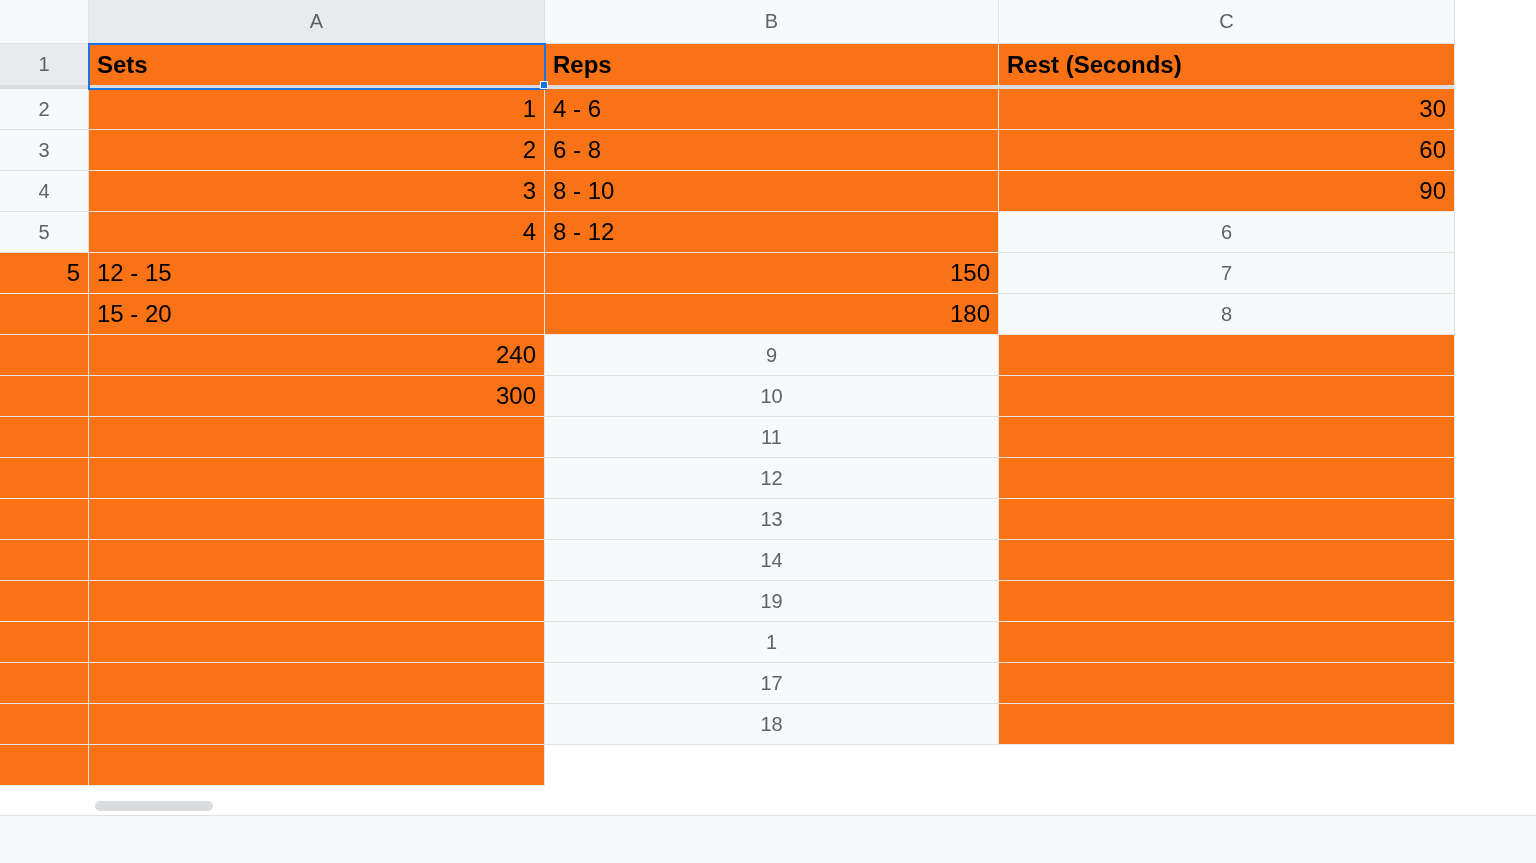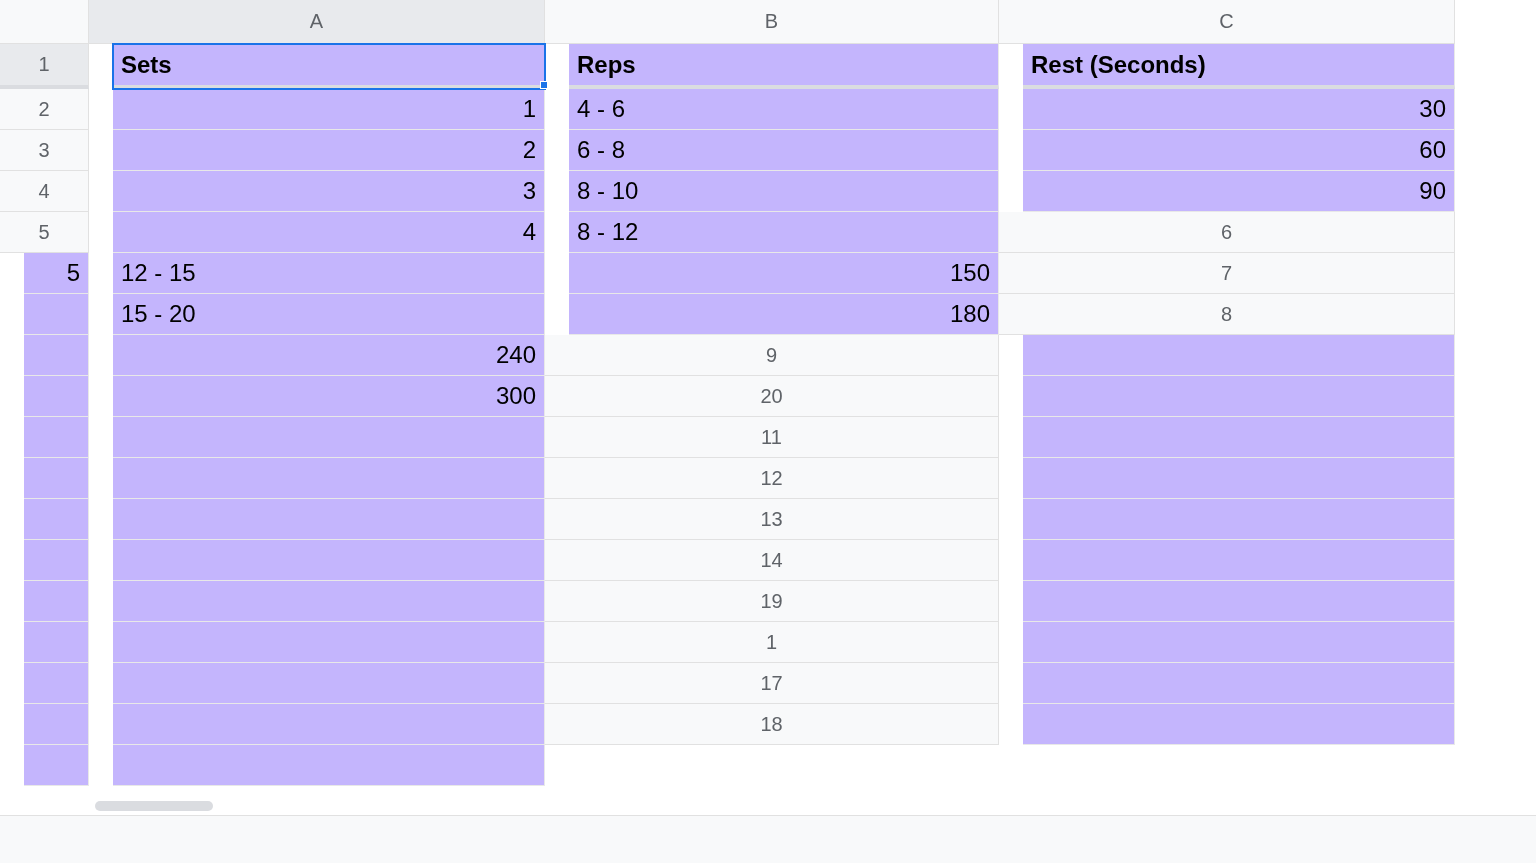--- a/index.html
+++ b/index.html
@@ -37,30 +37,29 @@
     background: #f8f9fa;
     border-right: 1px solid #e1e1e1;
     border-bottom: 1px solid #e1e1e1;
     display: flex;
     align-items: center;
     justify-content: center;
     color: #5f6368;
     font-size: 20px;
   }
   .cell {
-    background: #c4b5fd;
+    background: #f97316;
     border-right: 1px solid #e8e8e8;
     border-bottom: 1px solid #e8e8e8;
     display: flex;
     align-items: center;
     font-size: 24px;
     color: #000;
     padding: 0 8px;
     position: relative;
-    margin-left: 24px;
   }
   .hdr-row { height: 45px; }
   .data-row { height: 41px; }
   .cell.left { justify-content: flex-start; }
   .cell.right { justify-content: flex-end; }
   .cell.bold { font-weight: 700; }
   .frozen-border { border-bottom: 4px solid #dadce0; }
   .row-header.frozen-border { border-bottom: 4px solid #dadce0; }
 
   .selected {
@@ -210,21 +209,21 @@
   <div class="cell data-row right">
       <span></span>
     </div>
   <div class="cell data-row left">
       <span></span>
     </div>
   <div class="cell data-row right">
       <span>300</span>
     </div>
 
-  <div class="row-header data-row">20</div>
+  <div class="row-header data-row">10</div>
   <div class="cell data-row right">
       <span></span>
     </div>
   <div class="cell data-row left">
       <span></span>
     </div>
   <div class="cell data-row right">
       <span></span>
     </div>
 

